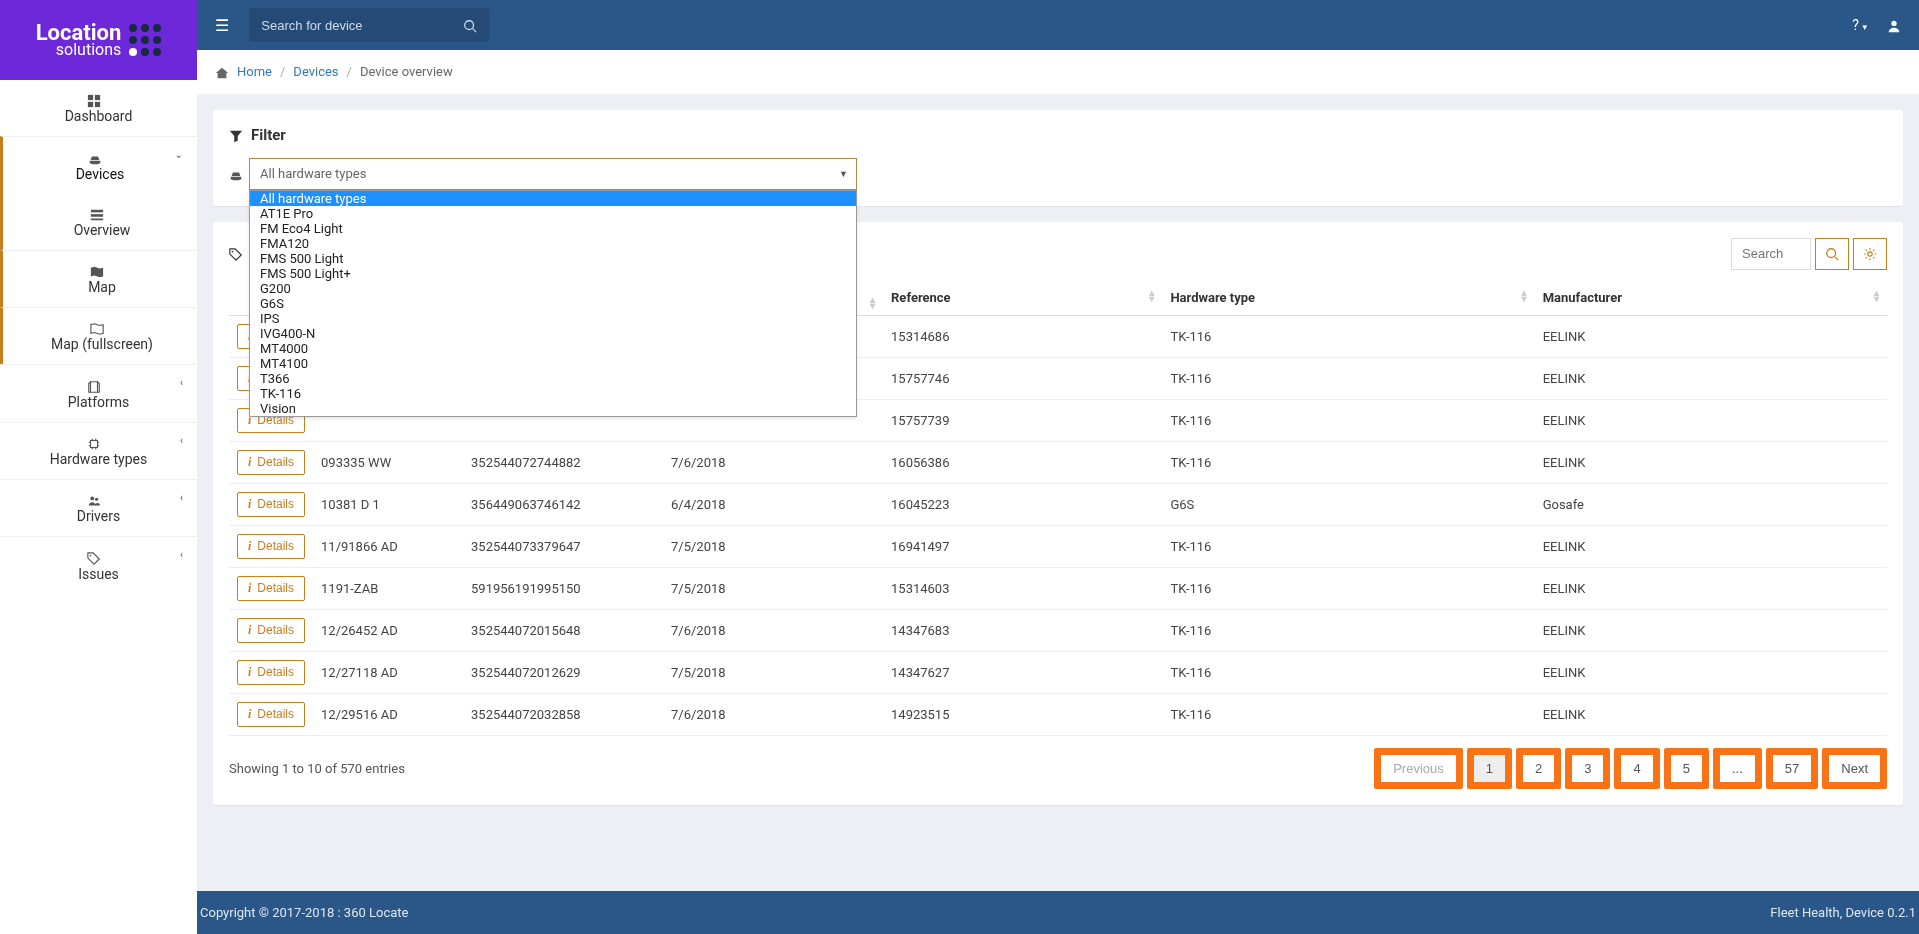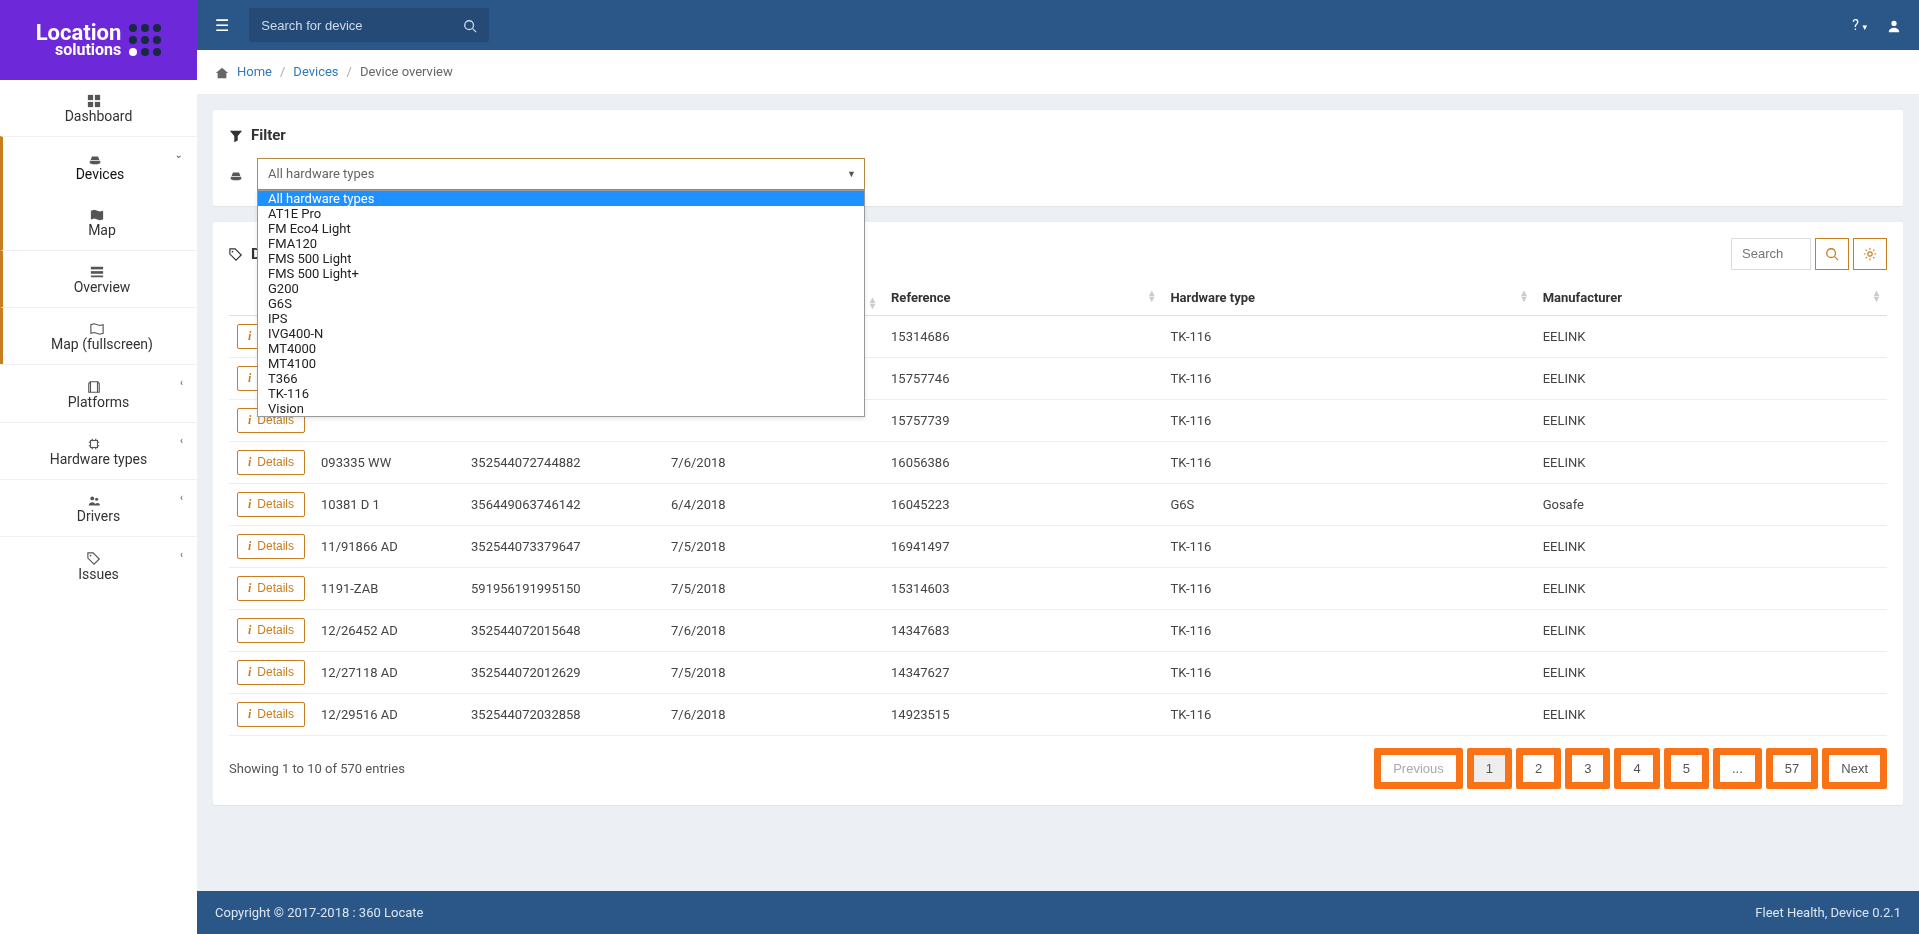--- a/index.html
+++ b/index.html
@@ -3,21 +3,21 @@
 <meta charset="utf-8">
 <style>
 * { box-sizing: border-box; margin: 0; padding: 0; }
 body { font-family: -apple-system, BlinkMacSystemFont, "Segoe UI", Roboto, Arial, sans-serif; font-size: 14px; color: #333; background: #ecf0f5; }
 .layout { display: flex; min-height: 100vh; }
 
 
 .sidebar { width: 197px; background: #6d28d9; flex-shrink: 0; display:flex; flex-direction:column;}
 .logo-block { height: 80px; display:flex; align-items:center; justify-content:center; padding: 10px 12px; color:#fff;}
 .logo-text { font-size: 22px; font-weight: 700; line-height: 0.9; }
-.logo-text .thin { font-weight: 700; font-size: 16px; display:block; text-align:right;}
+.logo-text .thin { font-weight: 400; font-size: 16px; display:block; text-align:right;}
 .logo-dots { margin-left: 8px; display:grid; grid-template-columns: repeat(3,8px); grid-template-rows: repeat(3,8px); gap:4px;}
 .logo-dots span{width:8px;height:8px;border-radius:50%;background:#162a41;}
 .logo-dots span.light{background:#fff;}
 .nav { background:#fff; flex:1;}
 .nav-item { display:flex; align-items:center; padding: 12px 14px; color:#333; position:relative; cursor:pointer; border-top:1px solid #f0f0f0;flex-direction:column;}
 .nav-item:first-child{border-top:none;}
 .nav-item .icon{width:18px; text-align:center; margin-right:10px; color:#555;}
 .nav-item .chev{position:absolute; right:14px; font-size:10px; color:#555;}
 .nav-item.active-parent{background:#fff; color:#111;}
 .nav-sub{padding-left: 0;}
@@ -34,21 +34,21 @@
 .topbar-right{margin-left:auto; display:flex; align-items:center; gap:20px; color:#fff;}
 .topbar-right .ticon{cursor:pointer;}
 
 .breadcrumb{background:#fff; padding:14px 18px; display:flex; align-items:center; color:#666; font-size:13px; gap:8px;}
 .breadcrumb .sep{color:#aaa;}
 .breadcrumb a{color:#337ab7; text-decoration:none;}
 
 .content{padding:16px; flex:1;}
 .panel{background:#fff; border-radius:2px; padding:16px 16px; box-shadow:0 1px 1px rgba(0,0,0,0.05); margin-bottom:16px; position:relative;}
 .panel-title{display:flex; align-items:center; gap:8px; font-weight:700; font-size:15px; margin-bottom:14px;}
-.filter-row{display:flex; align-items:center; gap:14px;}
+.filter-row{display:flex; align-items:center; gap:6px;}
 .select-wrap{position:relative; flex-shrink:0;}
 .select-box{width:608px; height:32px; border:1px solid #b48a40; display:flex; align-items:center; padding:0 10px; color:#666; font-size:13px; cursor:pointer; position:relative; background:#fff;}
 .select-caret{position:absolute; right:8px; font-size:9px; color:#555;}
 .dropdown{position:absolute; top:32px; left:0; width:608px; background:#fff; border:1px solid #999; z-index:100; box-shadow:0 2px 4px rgba(0,0,0,0.1);}
 .dropdown-item{padding:0 10px; height:15px; line-height:15px; font-size:13px; color:#222; cursor:pointer;}
 .dropdown-item.highlight{background:#1e90ff; color:#fff;}
 
 .table-header-row{display:flex; align-items:center; justify-content:space-between; margin-bottom:10px;}
 .search-tools{display:flex; align-items:center; gap:4px;}
 .search-input{width:80px; height:32px; border:1px solid #ddd; padding:0 10px; font-size:13px;}
@@ -60,21 +60,21 @@
 table.data td{padding:8px 8px; border-bottom:1px solid #eee; font-size:13px; color:#444;}
 .details-btn{border:1px solid #c67e1e; color:#c67e1e; background:#fff; padding:4px 10px; font-size:12px; cursor:pointer; display:inline-flex; align-items:center; gap:6px; border-radius:2px;}
 .details-btn .i{font-weight:700; font-style:italic; font-family:Georgia,serif;}
 
 .table-footer{display:flex; align-items:center; justify-content:space-between; margin-top:12px; font-size:13px; color:#555;}
 .pagination{display:flex; gap:4px;}
 .page-btn{border:7px solid #f97316; background:#fff; padding:6px 12px; font-size:13px; color:#555; cursor:pointer; border-radius:2px;}
 .page-btn.active{background:#eee;}
 .page-btn.disabled{color:#aaa; cursor:default;}
 
-.footer{background:#2a5788; color:#dce6f2; padding:14px 18px; display:flex; justify-content:space-between; font-size:13px;}
+.footer{background:#2a5788; color:#dce6f2; padding:14px 3px; display:flex; justify-content:space-between; font-size:13px;}
 svg.ic{width:14px;height:14px;vertical-align:middle;fill:currentColor;}
 </style>
 </head>
 <body>
 
 <div class="layout">
   <aside class="sidebar">
     <div class="logo-block">
       <div class="logo-text">
         <span>Location</span>
@@ -103,33 +103,33 @@
         <span>Dashboard</span>
       </div>
       <div class="nav-item active-parent active-marker">
         <span class="icon"><svg class="ic" viewBox="0 0 16 16">
               <path d="M2 10h12v3h-2v1H4v-1H2zM3 9l1.5-4h7L13 9z"></path>
             </svg></span>
         <span>Devices</span>
         <span class="chev">⌄</span>
       </div>
       <div class="nav-sub">
-        <div class="nav-item active-marker">
-          <span class="icon"><svg class="ic" viewBox="0 0 16 16">
-                <path d="M1 3l4-1 6 2 4-1v10l-4 1-6-2-4 1z"></path>
-              </svg></span>
-          <span>Map</span>
-        </div>
         <div class="nav-item active-marker">
           <span class="icon"><svg class="ic" viewBox="0 0 16 16">
                 <rect x="1" y="2" width="14" height="3"></rect>
                 <rect x="1" y="7" width="14" height="3"></rect>
                 <rect x="1" y="12" width="14" height="2"></rect>
               </svg></span>
           <span>Overview</span>
+        </div>
+        <div class="nav-item active-marker">
+          <span class="icon"><svg class="ic" viewBox="0 0 16 16">
+                <path d="M1 3l4-1 6 2 4-1v10l-4 1-6-2-4 1z"></path>
+              </svg></span>
+          <span>Map</span>
         </div>
         <div class="nav-item active-marker">
           <span class="icon"><svg class="ic" viewBox="0 0 16 16">
                 <path d="M1 3l4-1 6 2 4-1v10l-4 1-6-2-4 1z" fill="none" stroke="currentColor" stroke-width="1.3"></path>
               </svg></span>
           <span>Map (fullscreen)</span>
         </div>
       </div>
       <div class="nav-item">
         <span class="icon"><svg class="ic" viewBox="0 0 16 16">

